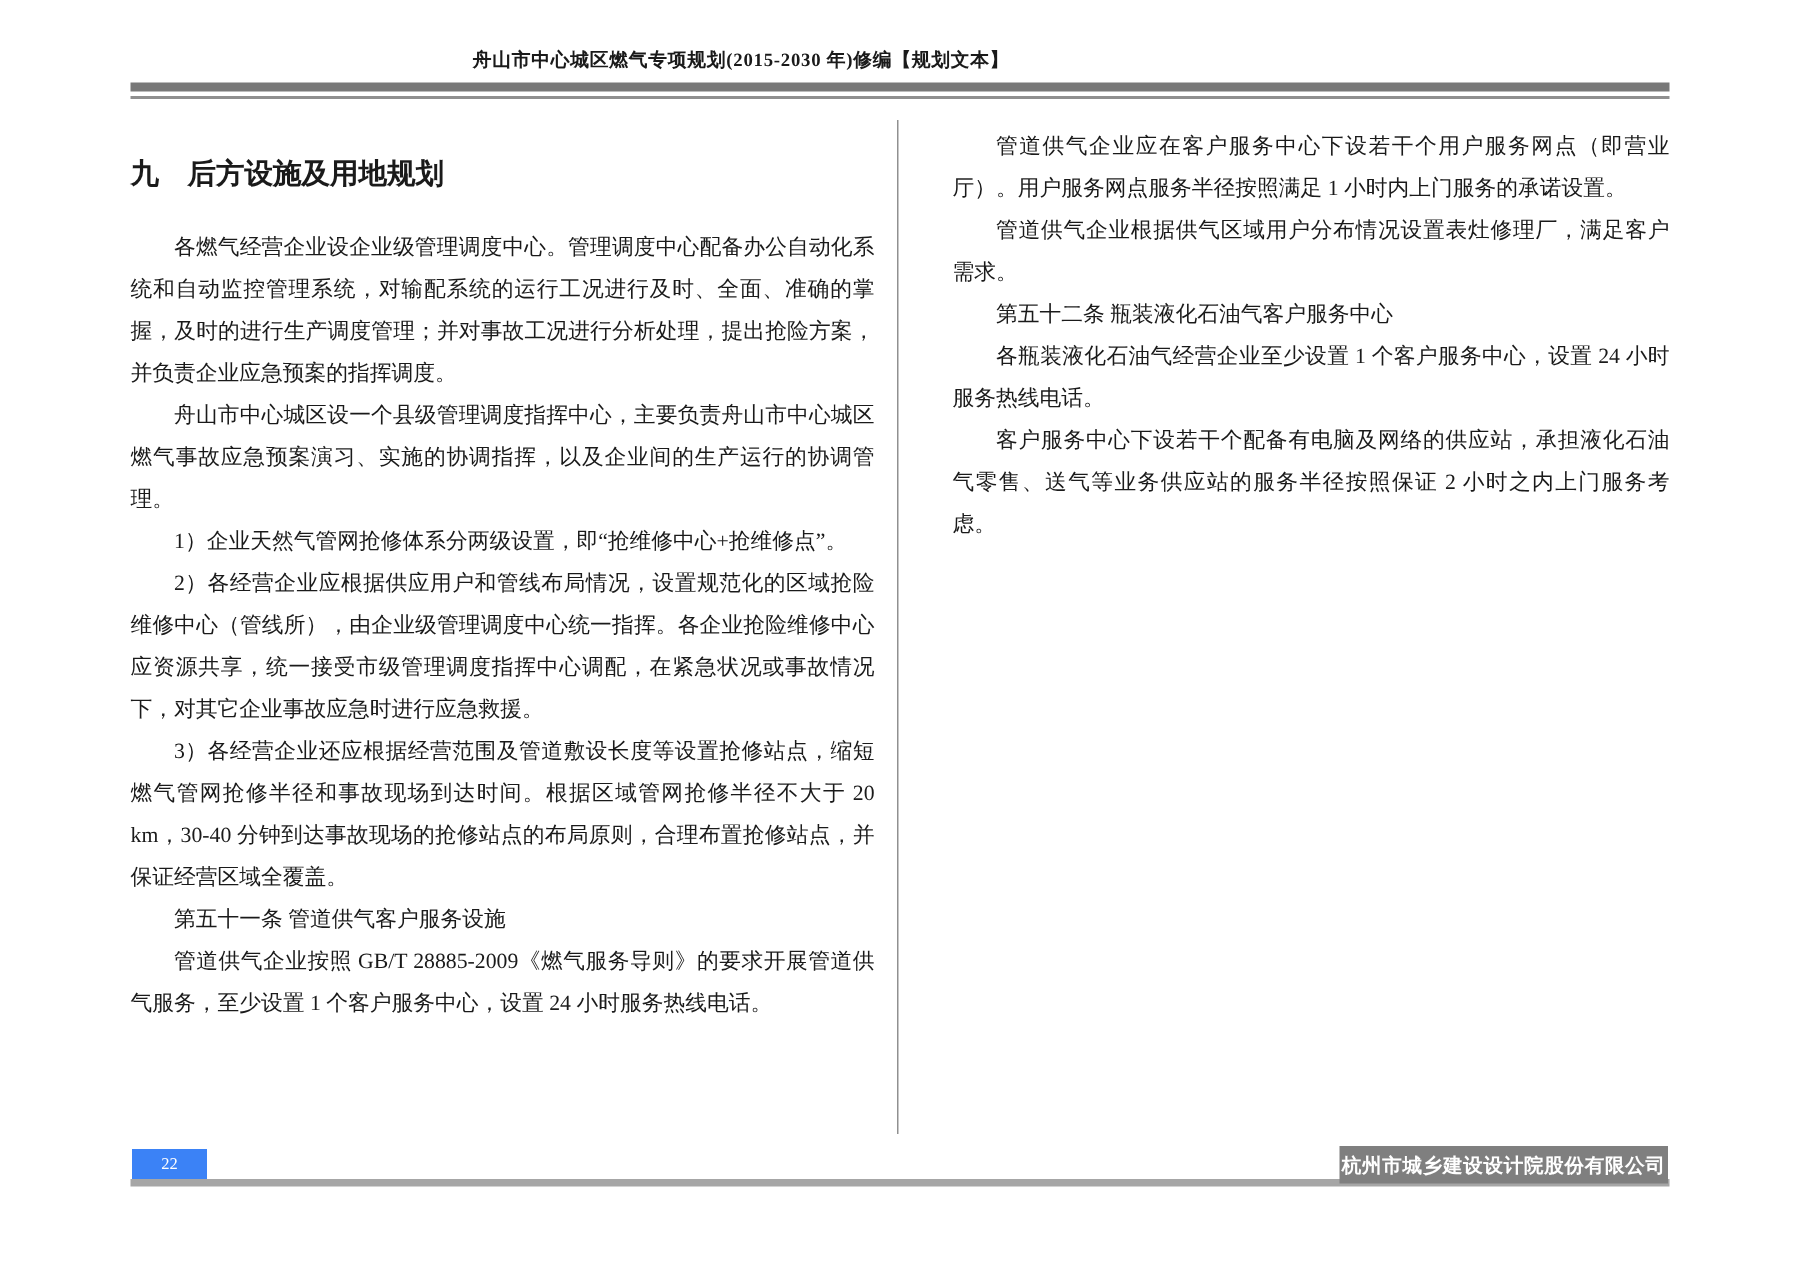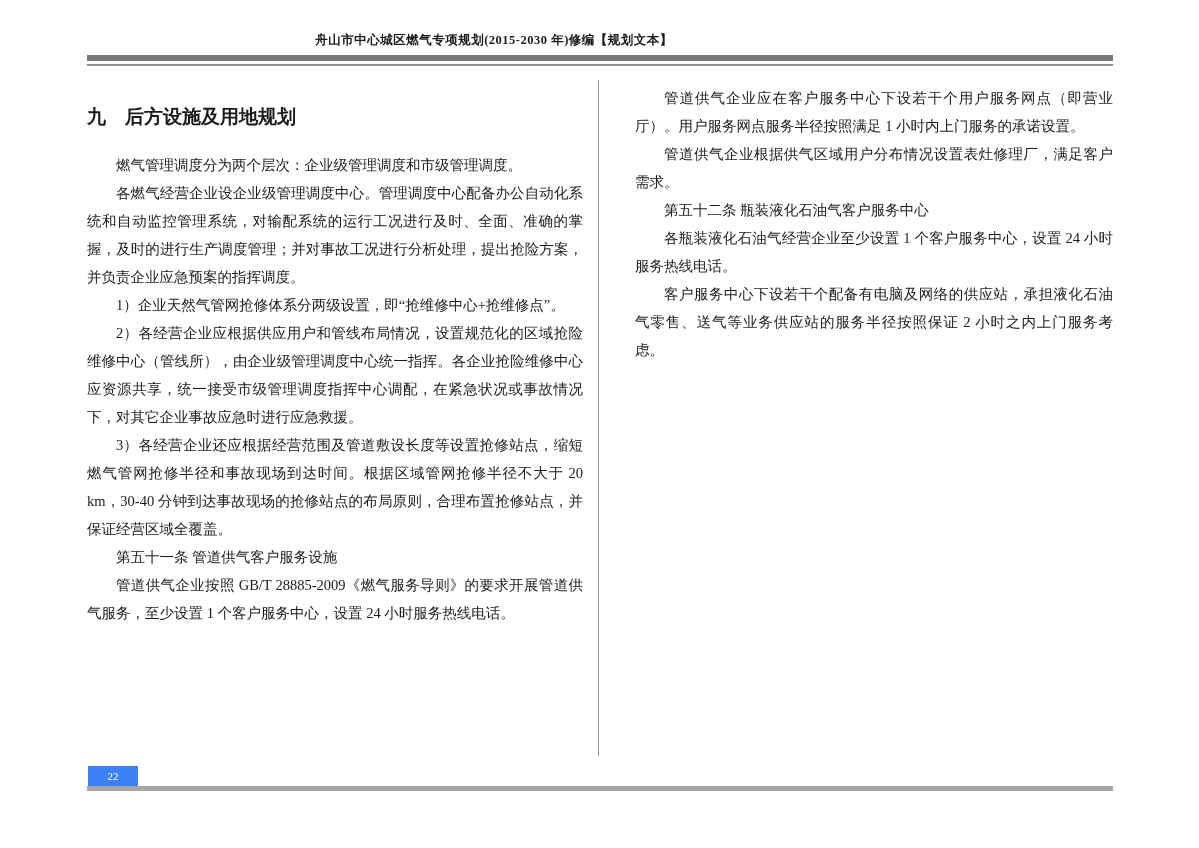--- a/index.html
+++ b/index.html
@@ -117,35 +117,36 @@
 <body>
 
 <div class="page">
 
   <div class="header-title">舟山市中心城区燃气专项规划(2015-2030 年)修编【规划文本】</div>
   <div class="rule-thick"></div>
   <div class="rule-thin"></div>
 
   <div class="col col-left">
     <h1 class="chapter-title">九　后方设施及用地规划</h1>
-    <p>燃气管理调度分为两个层次：企业级管理调度和市级管理调度。</p>
     <p>各燃气经营企业设企业级管理调度中心。管理调度中心配备办公自动化系统和自动监控管理系统，对输配系统的运行工况进行及时、全面、准确的掌握，及时的进行生产调度管理；并对事故工况进行分析处理，提出抢险方案，并负责企业应急预案的指挥调度。</p>
+    <p>舟山市中心城区设一个县级管理调度指挥中心，主要负责舟山市中心城区燃气事故应急预案演习、实施的协调指挥，以及企业间的生产运行的协调管理。</p>
     <p>1）企业天然气管网抢修体系分两级设置，即“抢维修中心+抢维修点”。</p>
     <p>2）各经营企业应根据供应用户和管线布局情况，设置规范化的区域抢险维修中心（管线所），由企业级管理调度中心统一指挥。各企业抢险维修中心应资源共享，统一接受市级管理调度指挥中心调配，在紧急状况或事故情况下，对其它企业事故应急时进行应急救援。</p>
     <p>3）各经营企业还应根据经营范围及管道敷设长度等设置抢修站点，缩短燃气管网抢修半径和事故现场到达时间。根据区域管网抢修半径不大于 20 km，30-40 分钟到达事故现场的抢修站点的布局原则，合理布置抢修站点，并保证经营区域全覆盖。</p>
     <p>第五十一条 管道供气客户服务设施</p>
     <p>管道供气企业按照 GB/T 28885-2009《燃气服务导则》的要求开展管道供气服务，至少设置 1 个客户服务中心，设置 24 小时服务热线电话。</p>
   </div>
 
   <div class="divider"></div>
 
   <div class="col col-right">
     <p>管道供气企业应在客户服务中心下设若干个用户服务网点（即营业厅）。用户服务网点服务半径按照满足 1 小时内上门服务的承诺设置。</p>
     <p>管道供气企业根据供气区域用户分布情况设置表灶修理厂，满足客户需求。</p>
     <p>第五十二条 瓶装液化石油气客户服务中心</p>
     <p>各瓶装液化石油气经营企业至少设置 1 个客户服务中心，设置 24 小时服务热线电话。</p>
     <p>客户服务中心下设若干个配备有电脑及网络的供应站，承担液化石油气零售、送气等业务供应站的服务半径按照保证 2 小时之内上门服务考虑。</p>
   </div>
 
   <div class="footer-bar"></div>
   <div class="page-number-badge">22</div>
+  <div class="company-badge">杭州市城乡建设设计院股份有限公司</div>
 
 </div>
 
 </body></html>

